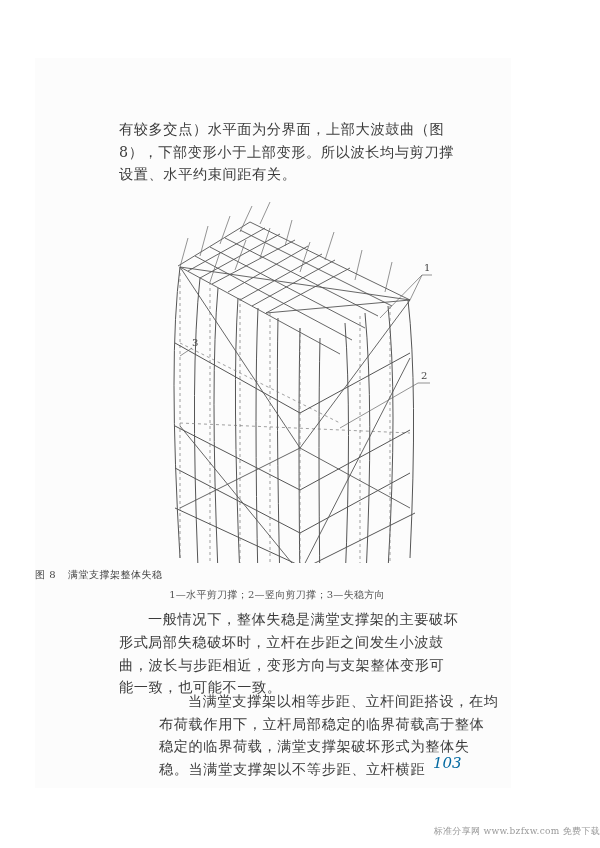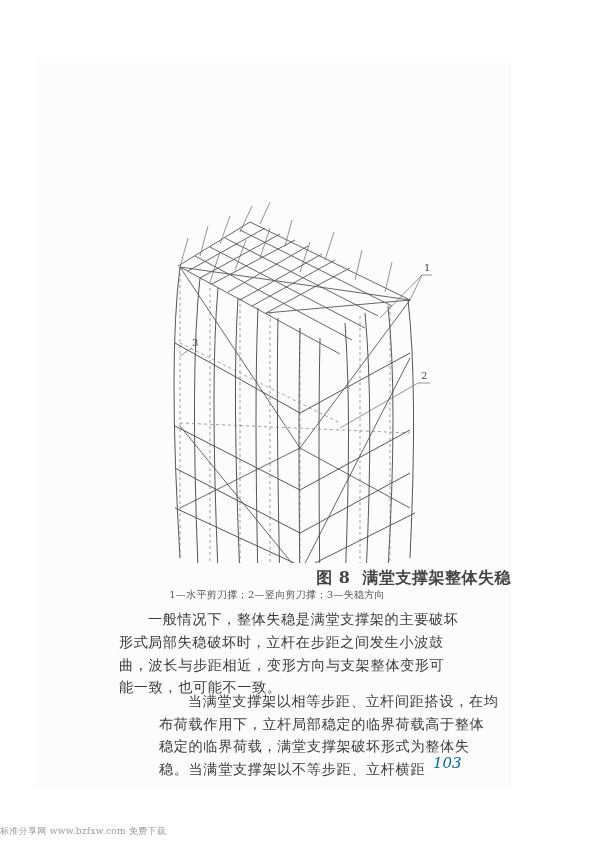--- a/index.html
+++ b/index.html
@@ -10,47 +10,48 @@
   .page {
     position: absolute; left: 35px; top: 58px; width: 476px; height: 730px;
     background: #fcfcfc;
   }
   .para {
     position: absolute; left: 84px; width: 340px; font-size: 14.2px; line-height: 22.5px;
     letter-spacing: 0.6px; color: #3b3b3b; margin: 0;
   }
   .para.indent { text-indent: 29px; }
   .fig-caption {
-    position: absolute; left: 0; width: 476px; text-align: right; font-size: 16px;
-    color: #444; letter-spacing: 0.5px; font-weight: bold;
+    position: absolute; left: 0; width: 476px; text-align: left; font-size: 10px;
+    color: #444; letter-spacing: 0.5px;
   }
   .fig-caption .num { margin-right: 12px; }
   .fig-legend {
     position: absolute; left: 4px; width: 476px; text-align: center; font-size: 10px;
     color: #555; letter-spacing: 0.3px;
   }
   .page-number {
     position: absolute; left: 398px; top: 696px; font-size: 15px; font-style: italic;
     color: #0369a1; font-family: "DejaVu Serif", serif;
   }
   .watermark {
-    position: absolute; left: 0; top: 825px; width: 600px; text-align: left;
+    position: absolute; left: 0; top: 825px; width: 600px; text-align: right;
     font-size: 9px; color: #9a9a9a; letter-spacing: 0.3px;
   }
   .figure {
     position: absolute; left: 105px; top: 140px; width: 320px; height: 365px;
   }
   .figure svg { display: block; }
   .label { font-size: 10px; fill: #444; font-family: "DejaVu Serif", serif; }
 </style>
 </head>
 <body>
 
 <div class="page">
 
+  <p class="para" style="top:60px; left:84px;">有较多交点）水平面为分界面，上部大波鼓曲（图 8），下部变形小于上部变形。所以波长均与剪刀撑设置、水平约束间距有关。</p>
 
   <div class="figure">
     <svg width="320" height="365" viewBox="0 0 320 365">
       <g stroke="#555" stroke-width="0.9" fill="none">
 
         <g>
           <line x1="38" y1="68" x2="110" y2="24"></line>
           <line x1="48" y1="73" x2="125" y2="30"></line>
           <line x1="60" y1="80" x2="140" y2="36"></line>
           <line x1="72" y1="86" x2="155" y2="42"></line>

